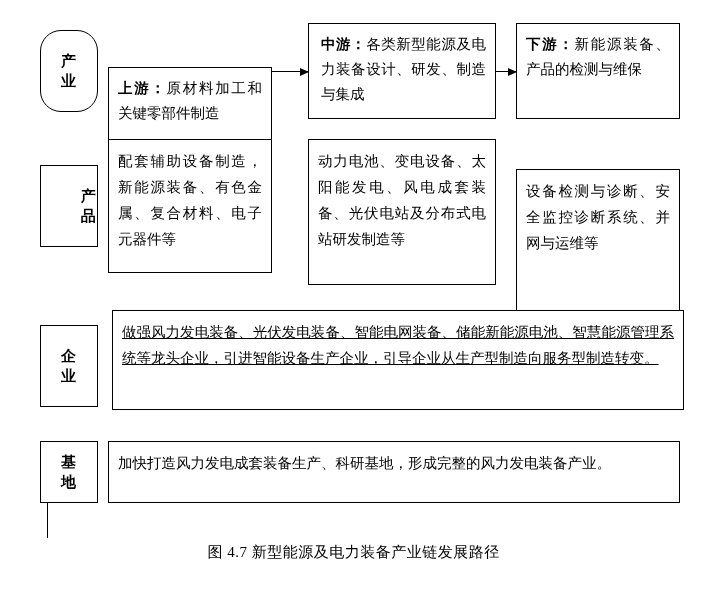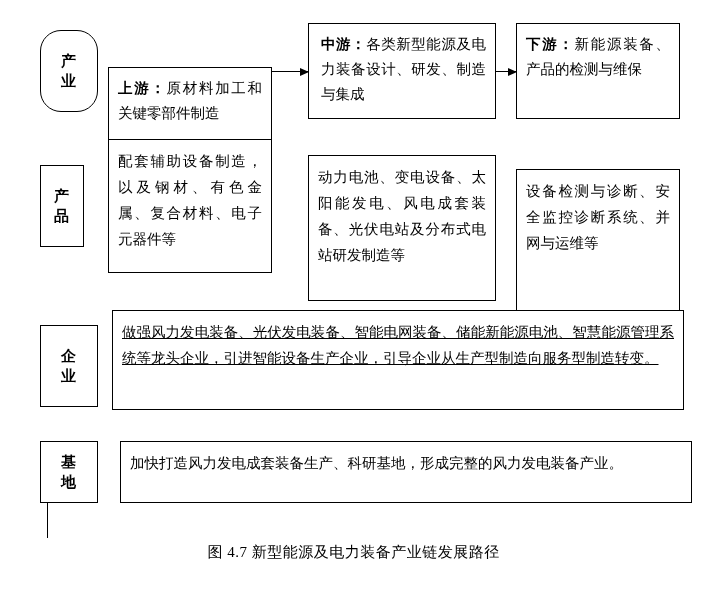--- a/index.html
+++ b/index.html
@@ -103,29 +103,29 @@
   <div class="box content-box tight" style="left:308px; top:23px; width:188px; height:96px;padding-left:12px;">
     <span class="bold-lead">中游：</span><span>各类新型能源及电力装备设计、研发、制造与集成</span>
   </div>
 
   <div class="arrow" style="left:496px; top:71px; width:20px;"></div>
 
   <div class="box content-box tight" style="left:516px; top:23px; width:164px; height:96px;">
     <span class="bold-lead">下游：</span><span>新能源装备、产品的检测与维保</span>
   </div>
 
-  <div class="box label-box" style="left:40px; top:165px; width:44px; height:82px;">
+  <div class="box label-box" style="left:40px; top:165px; width:58px; height:82px;justify-content:flex-end;">
     <span class="vtext">产品</span>
   </div>
 
   <div class="box content-box" style="left:108px; top:139px; width:164px; height:134px;">
-    <span>配套辅助设备制造，以及钢材、有色金属、复合材料、电子元器件等</span>
+    <span>配套辅助设备制造，新能源装备、有色金属、复合材料、电子元器件等</span>
   </div>
 
-  <div class="box content-box" style="left:308px; top:155px; width:188px; height:146px;">
+  <div class="box content-box" style="left:308px; top:139px; width:188px; height:146px;">
     <span>动力电池、变电设备、太阳能发电、风电成套装备、光伏电站及分布式电站研发制造等</span>
   </div>
 
   <div class="box content-box" style="left:516px; top:139px; width:164px; height:142px;margin-top:30px;">
     <span>设备检测与诊断、安全监控诊断系统、并网与运维等</span>
   </div>
 
   <div class="box label-box" style="left:40px; top:325px; width:58px; height:82px;">
     <span class="vtext">企业</span>
   </div>
@@ -133,19 +133,19 @@
   <div class="box content-box" style="left:112px; top:310px; width:572px; height:100px;text-decoration:underline;">
     <span>做强风力发电装备、光伏发电装备、智能电网装备、储能新能源电池、智慧能源管理系统等龙头企业，引进智能设备生产企业，引导企业从生产型制造向服务型制造转变。</span>
   </div>
 
   <div class="box label-box" style="left:40px; top:441px; width:58px; height:62px;">
     <span class="vtext">基地</span>
   </div>
 
   <div class="vline" style="left:47px; top:503px; height:35px;"></div>
 
-  <div class="box content-box" style="left:120px; top:441px; width:572px; height:62px;">
+  <div class="box content-box" style="left:108px; top:441px; width:572px; height:62px;">
     <span>加快打造风力发电成套装备生产、科研基地，形成完整的风力发电装备产业。</span>
   </div>
 
   <div class="caption" style="left:0; top:543px;">图 4.7 新型能源及电力装备产业链发展路径</div>
 
 </div>
 
 </body></html>

